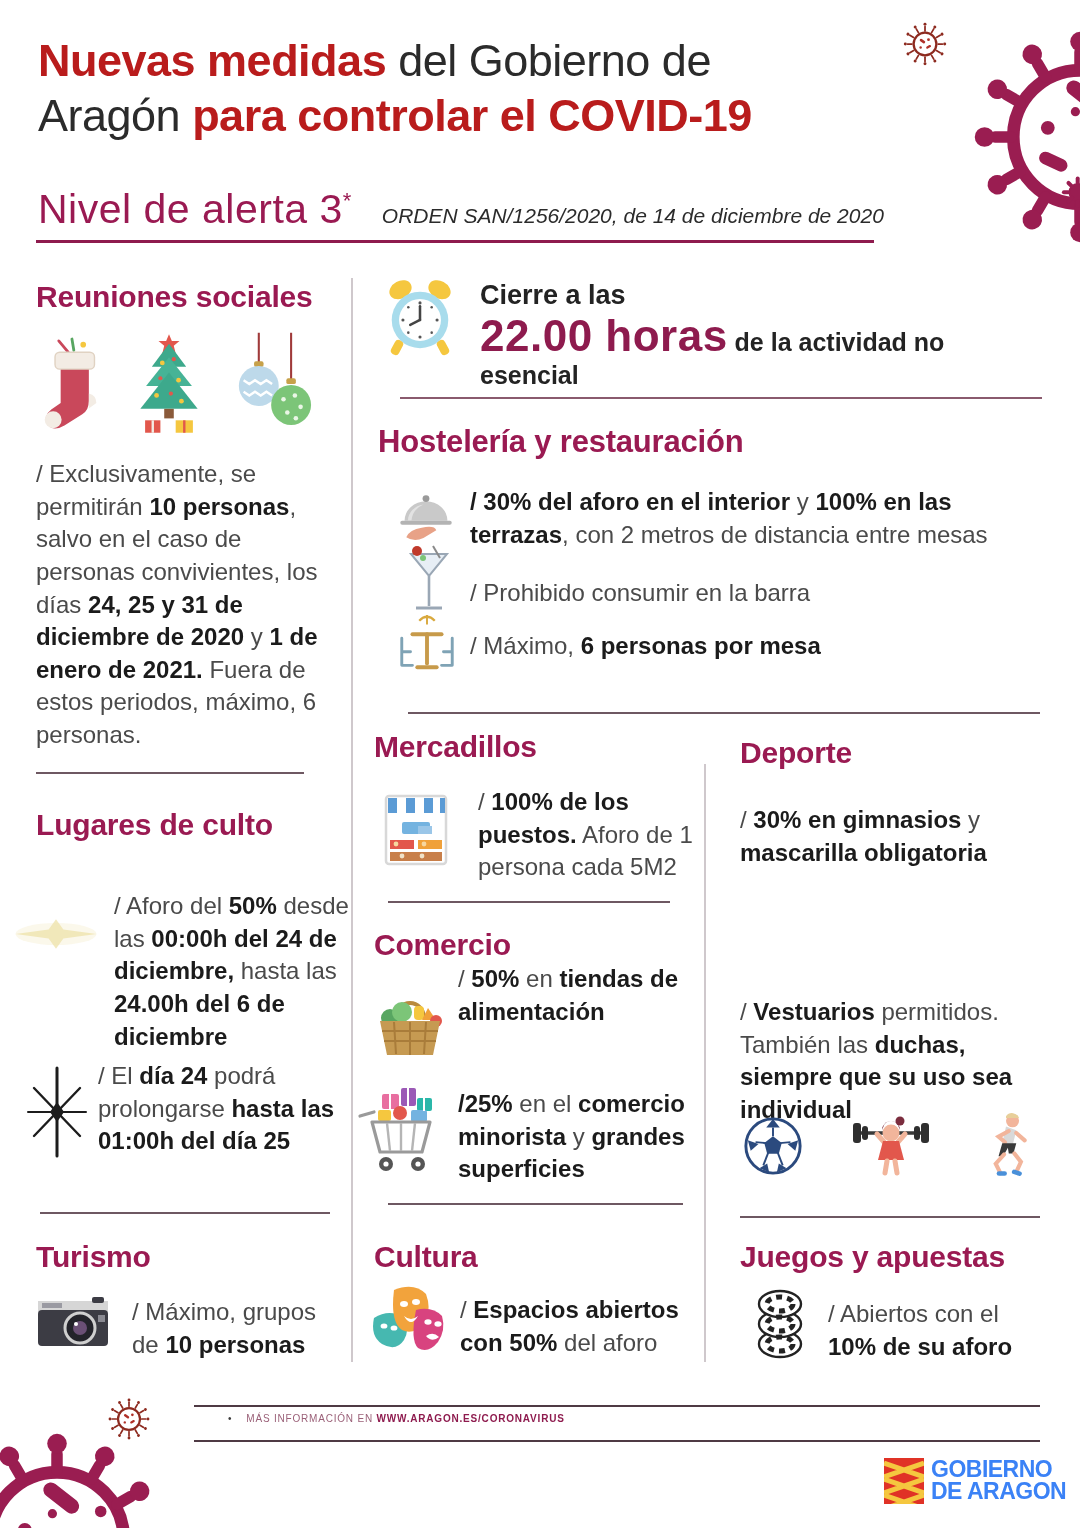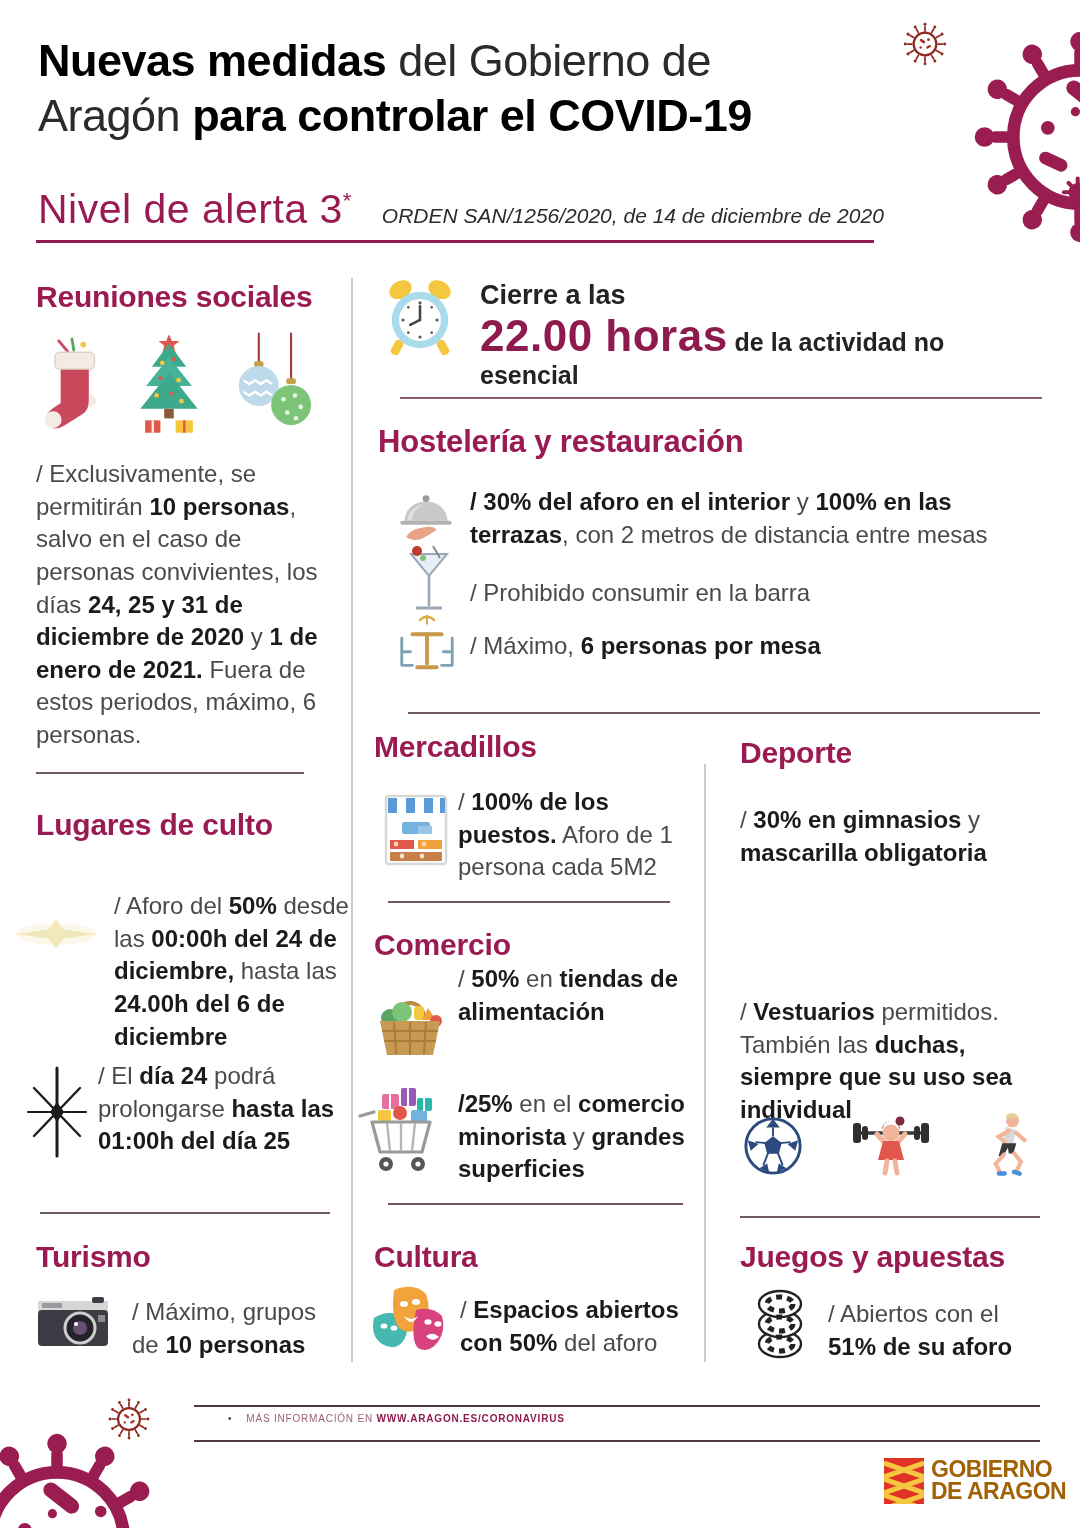--- a/index.html
+++ b/index.html
@@ -2,21 +2,21 @@
 <html><head>
 <meta charset="utf-8">
 <style>
   html,body{margin:0;padding:0;background:#e9e9e9;}
   .page{position:relative;width:1080px;height:1528px;background:#ffffff;overflow:hidden;
         font-family:"Liberation Sans",sans-serif;color:#232323;}
   .abs{position:absolute;box-sizing:border-box;}
 
   
   .title{left:38px;top:34px;width:830px;font-size:45px;line-height:1.22;letter-spacing:-0.5px;}
-  .accent{color:#000000;font-weight:800;}
+  .accent{color:#b91c1c;font-weight:800;}
   .dark{color:#2b2b2b;font-weight:400;}
   .alert-row{left:38px;top:168px;width:900px;display:flex;align-items:baseline;gap:30px;}
   .alert-level{font-size:41px;font-weight:300;color:#9A1A52;letter-spacing:0.5px;}
   .alert-level sup{font-size:22px;}
   .order-ref{font-size:21px;font-style:italic;color:#2b2b2b;font-weight:500;margin-top:36px;}
   .hline{background:#8E1B4E;height:3px;}
   .header-line{left:36px;top:240px;width:838px;}
 
   
   .sec-title{font-size:30px;font-weight:800;color:#9A1A52;letter-spacing:-0.2px;}
@@ -57,21 +57,21 @@
   .host-i1{left:470px;top:486px;width:568px;}
   .cocktail{left:406px;top:544px;width:46px;height:78px;}
   .host-i2{left:470px;top:577px;width:520px;}
   .tablechairs{left:394px;top:612px;width:66px;height:64px;}
   .host-i3{left:470px;top:630px;width:520px;}
   .div-host{left:408px;top:712px;width:632px;}
 
   
   .merc-title{left:374px;top:730px;}
   .stall{left:382px;top:790px;width:68px;height:80px;}
-  .merc-txt{left:458px;top:786px;width:248px;}
+  .merc-txt{left:478px;top:786px;width:248px;}
   .div-merc{left:388px;top:901px;width:282px;}
   .com-title{left:374px;top:928px;}
   .basket{left:372px;top:988px;width:76px;height:72px;}
   .com-i1{left:458px;top:963px;width:262px;}
   .cart{left:356px;top:1080px;width:94px;height:100px;}
   .com-i2{left:458px;top:1088px;width:264px;}
   .div-com{left:388px;top:1203px;width:295px;}
   .cult-title{left:374px;top:1240px;}
   .masks{left:368px;top:1284px;width:84px;height:76px;}
   .cult-txt{left:460px;top:1294px;width:252px;}
@@ -87,21 +87,21 @@
   .chips{left:750px;top:1286px;width:60px;height:76px;}
   .jue-txt{left:828px;top:1298px;width:224px;}
 
   
   .foot-line-top{left:194px;top:1405px;width:846px;height:2px;background:#4f3a44;}
   .foot-line-bot{left:194px;top:1440px;width:846px;height:2px;background:#4f3a44;}
   .foot-info{left:228px;top:1413px;font-size:10px;letter-spacing:0.8px;color:#9a5f77;font-weight:500;}
   .foot-info .bullet{color:#3a3a3a;margin-right:14px;}
   .foot-info b{color:#8E1B4E;font-weight:800;}
   .logo{left:884px;top:1458px;display:flex;align-items:center;gap:7px;}
-  .logo-txt{font-size:23px;font-weight:800;color:#a16207;line-height:0.95;letter-spacing:-0.5px;}
+  .logo-txt{font-size:23px;font-weight:800;color:#3b82f6;line-height:0.95;letter-spacing:-0.5px;}
 
   .virus-big-top{left:965px;top:22px;width:230px;height:230px;}
   .virus-small-top{left:897px;top:16px;width:56px;height:56px;}
   .virus-big-bot{left:-58px;top:1424px;width:230px;height:230px;}
   .virus-small-bot{left:102px;top:1392px;width:54px;height:54px;}
 </style>
 </head>
 <body>
 
 <div class="page">
@@ -588,21 +588,21 @@
       <ellipse cx="29" cy="58" rx="21" ry="13"></ellipse>
       <ellipse cx="29" cy="38" rx="21" ry="13"></ellipse>
       <ellipse cx="29" cy="18" rx="21" ry="13"></ellipse>
     </g>
     <g fill="none" stroke="#222222" stroke-width="5" stroke-dasharray="6 5">
       <ellipse cx="29" cy="18" rx="13" ry="7"></ellipse>
       <ellipse cx="29" cy="38" rx="13" ry="7"></ellipse>
       <ellipse cx="29" cy="58" rx="13" ry="7"></ellipse>
     </g>
   </svg>
-  <p class="abs body jue-txt" style="margin:0"><span>/ Abiertos con el </span><span class="seg-b">51% de su aforo</span></p>
+  <p class="abs body jue-txt" style="margin:0"><span>/ Abiertos con el </span><span class="seg-b">10% de su aforo</span></p>
 
   <div class="abs foot-line-top"></div>
   <div class="abs foot-info"><span class="bullet">•</span><span>MÁS INFORMACIÓN EN </span><b>WWW.ARAGON.ES/CORONAVIRUS</b></div>
   <div class="abs foot-line-bot"></div>
 
   <div class="abs logo">
     <svg width="40" height="46" viewBox="0 0 40 46">
       <rect x="0" y="0" width="40" height="46" fill="#e03226"></rect>
       <g stroke="#f5c73f" stroke-width="5" fill="none">
         <path d="M0,5 L40,19 M40,5 L0,19"></path>

